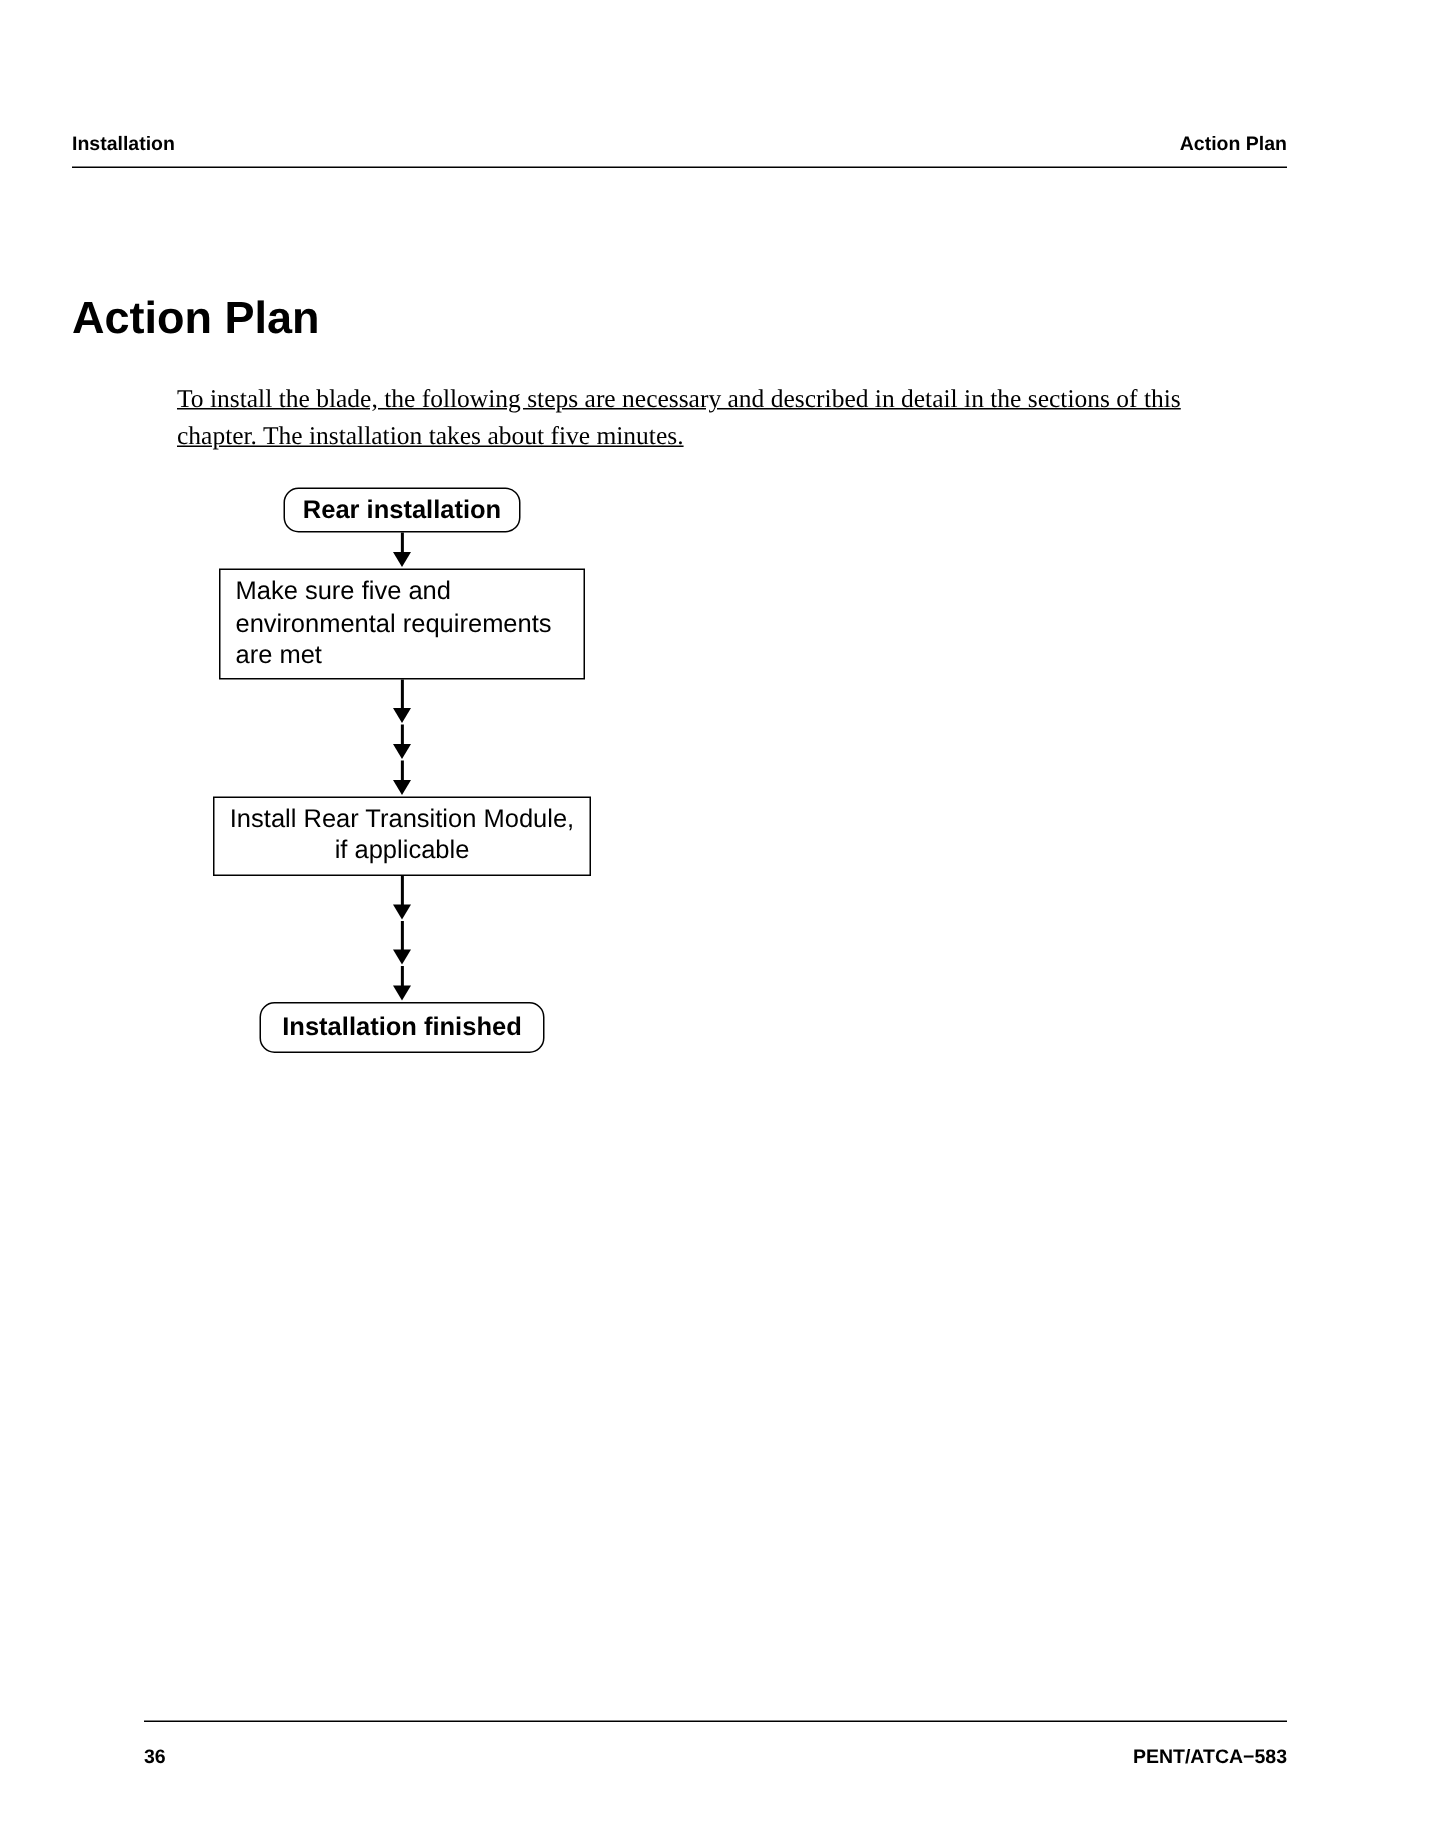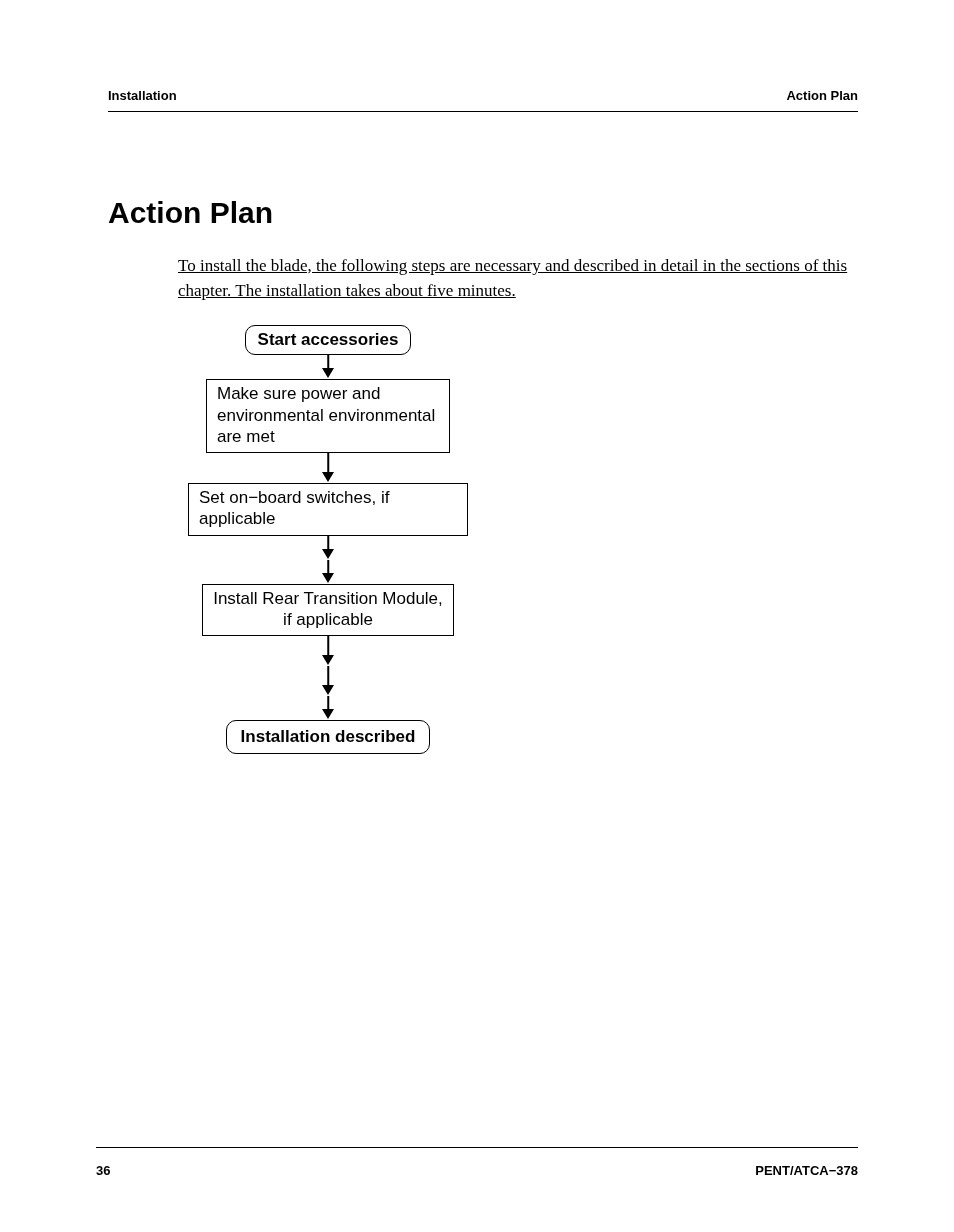--- a/index.html
+++ b/index.html
@@ -5,21 +5,21 @@
   * { margin: 0; padding: 0; box-sizing: border-box; }
   body {
     width: 954px;
     height: 1232px;
     background: #fff;
     font-family: "Helvetica Neue", Arial, sans-serif;
     color: #000;
     position: relative;
   }
   .page {
-    padding: 88px 96px 0 108px;
+    padding: 88px 96px 0 48px;
   }
   .running-head {
     display: flex;
     justify-content: space-between;
     font-size: 13px;
     font-weight: bold;
     padding-bottom: 8px;
     border-bottom: 1.5px solid #000;
     margin-bottom: 84px;
   }
@@ -135,44 +135,43 @@
     <span>Action Plan</span>
   </div>
 
   <h1 class="section-title">Action Plan</h1>
 
   <p class="intro">To install the blade, the following steps are necessary and described in detail in the sections of this chapter. The installation takes about five minutes.</p>
 
   <div class="flowchart">
 
     <div class="term-row">
-      <div class="term-node">Start accessories</div>
+      <div class="term-node">Rear installation</div>
     </div>
     <div class="arrow-row"><span class="arrow"></span></div>
 
-    <div class="proc-node n1">Make sure power and environmental environmental are met</div>
+    <div class="proc-node n1">Make sure five and environmental requirements are met</div>
     <div class="arrow-row"><span class="arrow arrow-tall"></span></div>
 
-    <div class="proc-node n2">Set on−board switches, if applicable</div>
     <div class="arrow-row"><span class="arrow"></span></div>
 
     <div class="arrow-row"><span class="arrow"></span></div>
 
     <div class="proc-node proc-center" style="margin:0 24px;">Install Rear Transition Module, if applicable</div>
     <div class="arrow-row"><span class="arrow arrow-tall"></span></div>
 
     <div class="arrow-row"><span class="arrow arrow-tall"></span></div>
 
     <div class="arrow-row"><span class="arrow"></span></div>
 
     <div class="term-row">
-      <div class="term-node term-end">Installation described</div>
+      <div class="term-node term-end">Installation finished</div>
     </div>
 
   </div>
 
 </div>
 
 <div class="footer-rule"></div>
 <div class="footer">
   <span>36</span>
-  <span>PENT/ATCA−378</span>
+  <span>PENT/ATCA−583</span>
 </div>
 
 </body></html>

